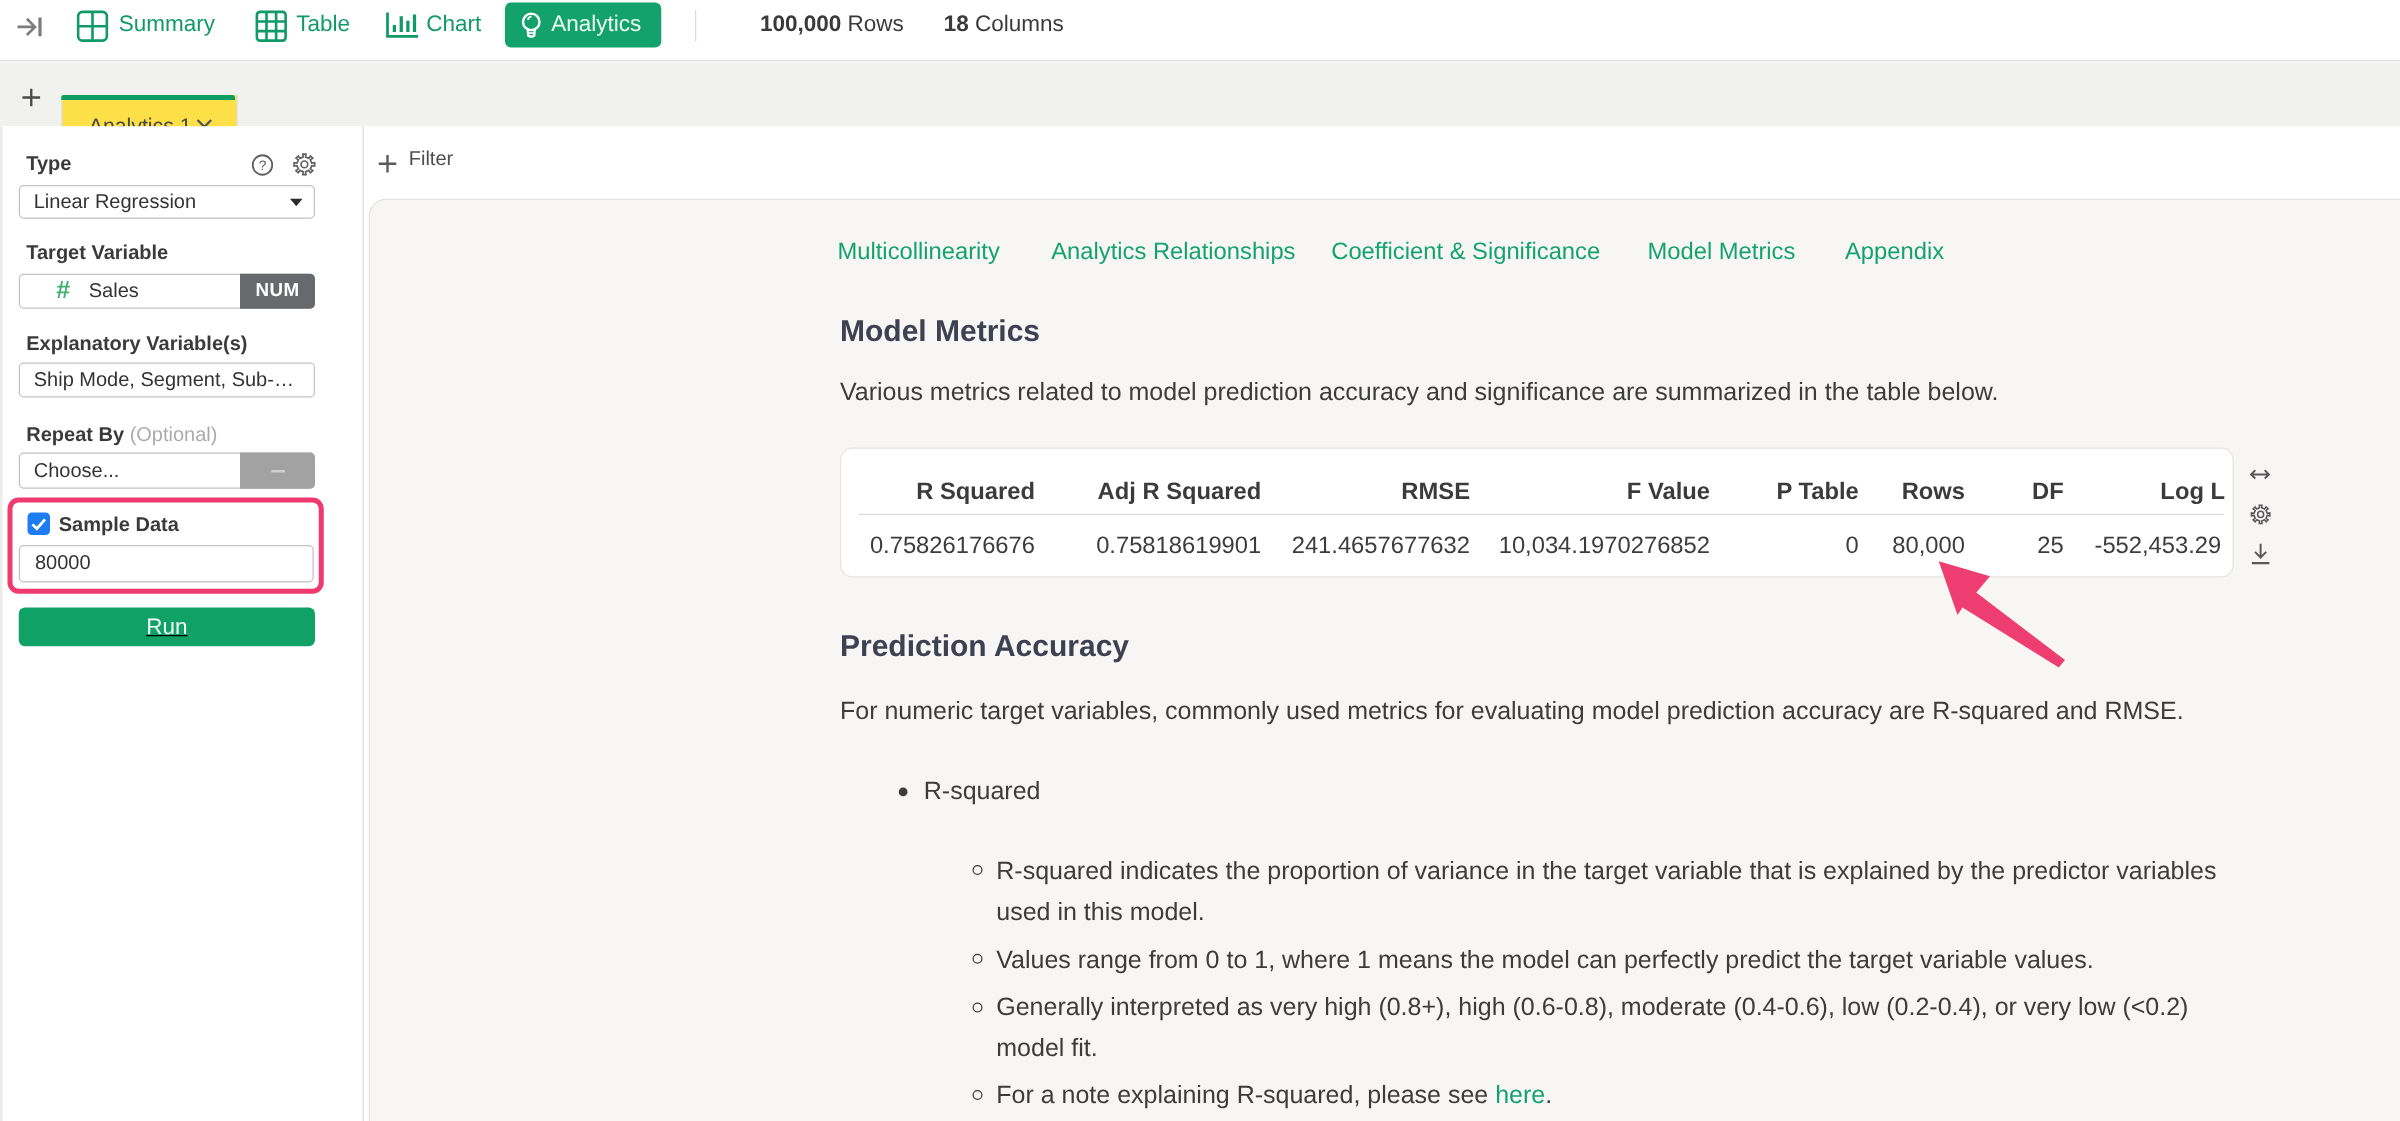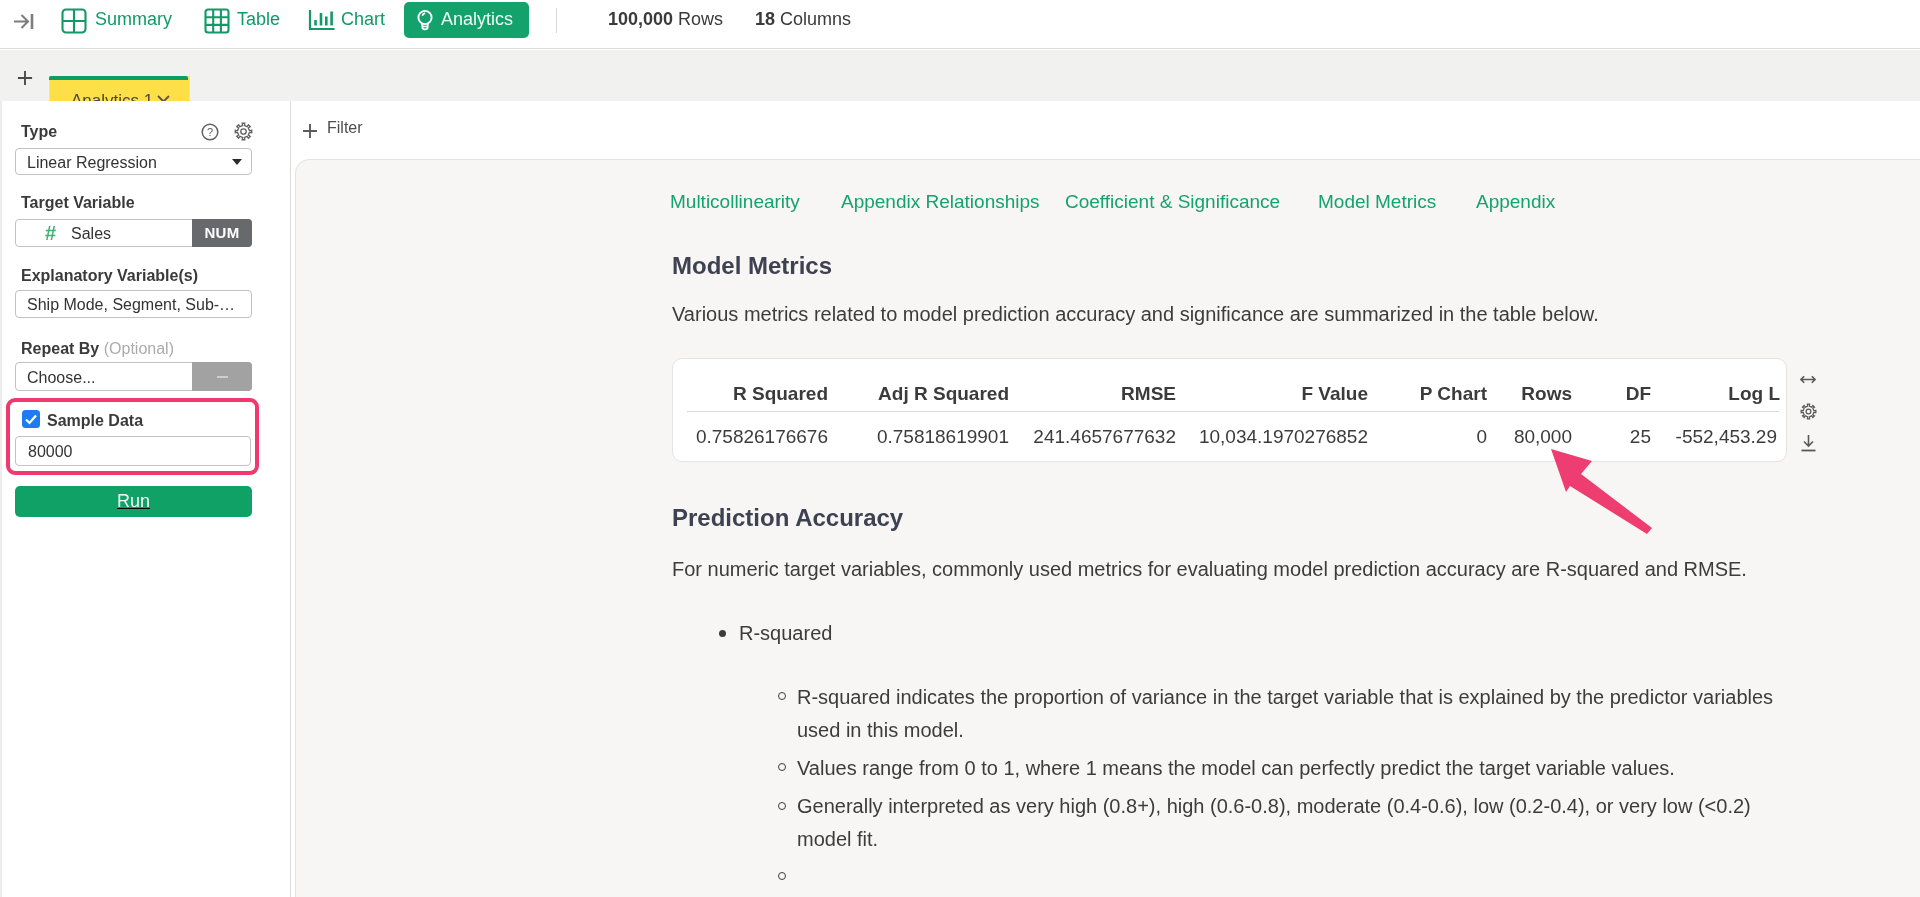--- a/index.html
+++ b/index.html
@@ -179,34 +179,34 @@
   <div id="filterrow">
     <svg class="abs" style="left:7px;top:8px" width="16" height="16" viewBox="0 0 16 16">
       <path d="M8 1 V15 M1 8 H15" stroke="#5a5a5a" stroke-width="1.9" fill="none"></path>
     </svg>
     <div class="lbl">Filter</div>
   </div>
 
   <div id="panel"></div>
 
   <div class="ptab" style="left:670px">Multicollinearity</div>
-  <div class="ptab" style="left:841px">Appendix Relationships</div>
+  <div class="ptab" style="left:841px">Analytics Relationships</div>
   <div class="ptab" style="left:1065px">Coefficient &amp; Significance</div>
   <div class="ptab" style="left:1318px">Model Metrics</div>
   <div class="ptab" style="left:1476px">Appendix</div>
 
   <div class="phead" style="left:672px;top:251px">Model Metrics</div>
   <div class="pbody" style="left:672px;top:302px">Various metrics related to model prediction accuracy and significance are summarized in the table below.</div>
 
   <div id="mtable">
     <div class="hd" style="right:958px">R Squared</div>
     <div class="hd" style="right:777px">Adj R Squared</div>
     <div class="hd" style="right:610px">RMSE</div>
     <div class="hd" style="right:418px">F Value</div>
-    <div class="hd" style="right:299px">P Chart</div>
+    <div class="hd" style="right:299px">P Table</div>
     <div class="hd" style="right:214px">Rows</div>
     <div class="hd" style="right:135px">DF</div>
     <div class="hd" style="right:6px">Log L</div>
     <div class="sep"></div>
     <div class="vl" style="right:958px">0.75826176676</div>
     <div class="vl" style="right:777px">0.75818619901</div>
     <div class="vl" style="right:610px">241.4657677632</div>
     <div class="vl" style="right:418px">10,034.1970276852</div>
     <div class="vl" style="right:299px">0</div>
     <div class="vl" style="right:214px">80,000</div>
@@ -239,14 +239,15 @@
   <div class="ring" style="left:778px;top:692px"></div>
   <div class="li" style="left:797px;top:681px">R-squared indicates the proportion of variance in the target variable that is explained by the predictor variables<br>used in this model.</div>
 
   <div class="ring" style="left:778px;top:763px"></div>
   <div class="li" style="left:797px;top:752px">Values range from 0 to 1, where 1 means the model can perfectly predict the target variable values.</div>
 
   <div class="ring" style="left:778px;top:802px"></div>
   <div class="li" style="left:797px;top:790px">Generally interpreted as very high (0.8+), high (0.6-0.8), moderate (0.4-0.6), low (0.2-0.4), or very low (&lt;0.2)<br>model fit.</div>
 
   <div class="ring" style="left:778px;top:872px"></div>
+  <div class="li" style="left:797px;top:860px">For a note explaining R-squared, please see <span class="glink">here</span>.</div>
 
 </div>
 
 </body></html>

